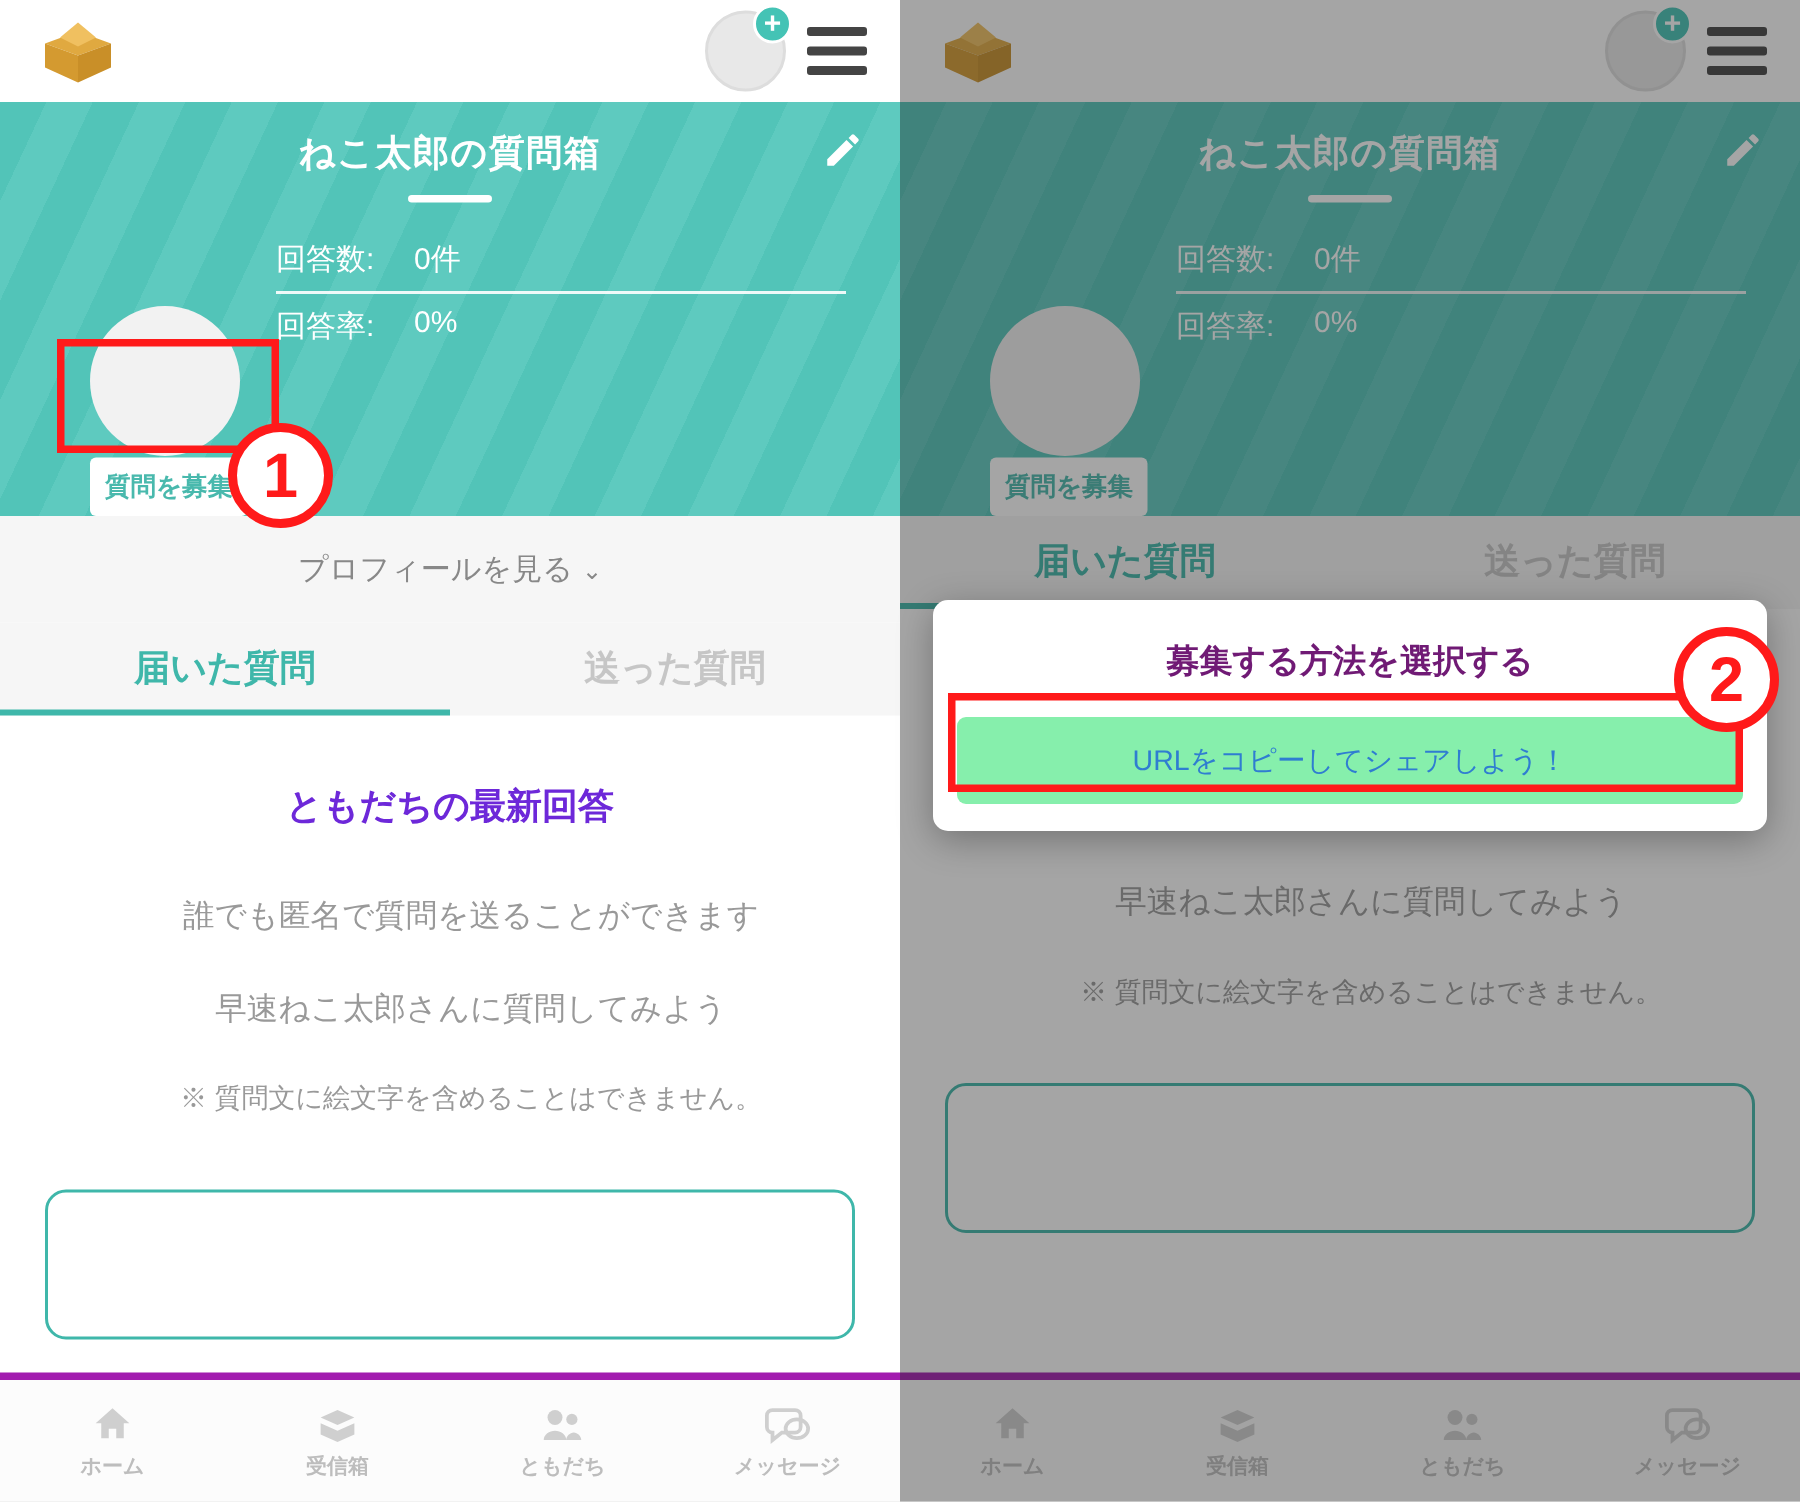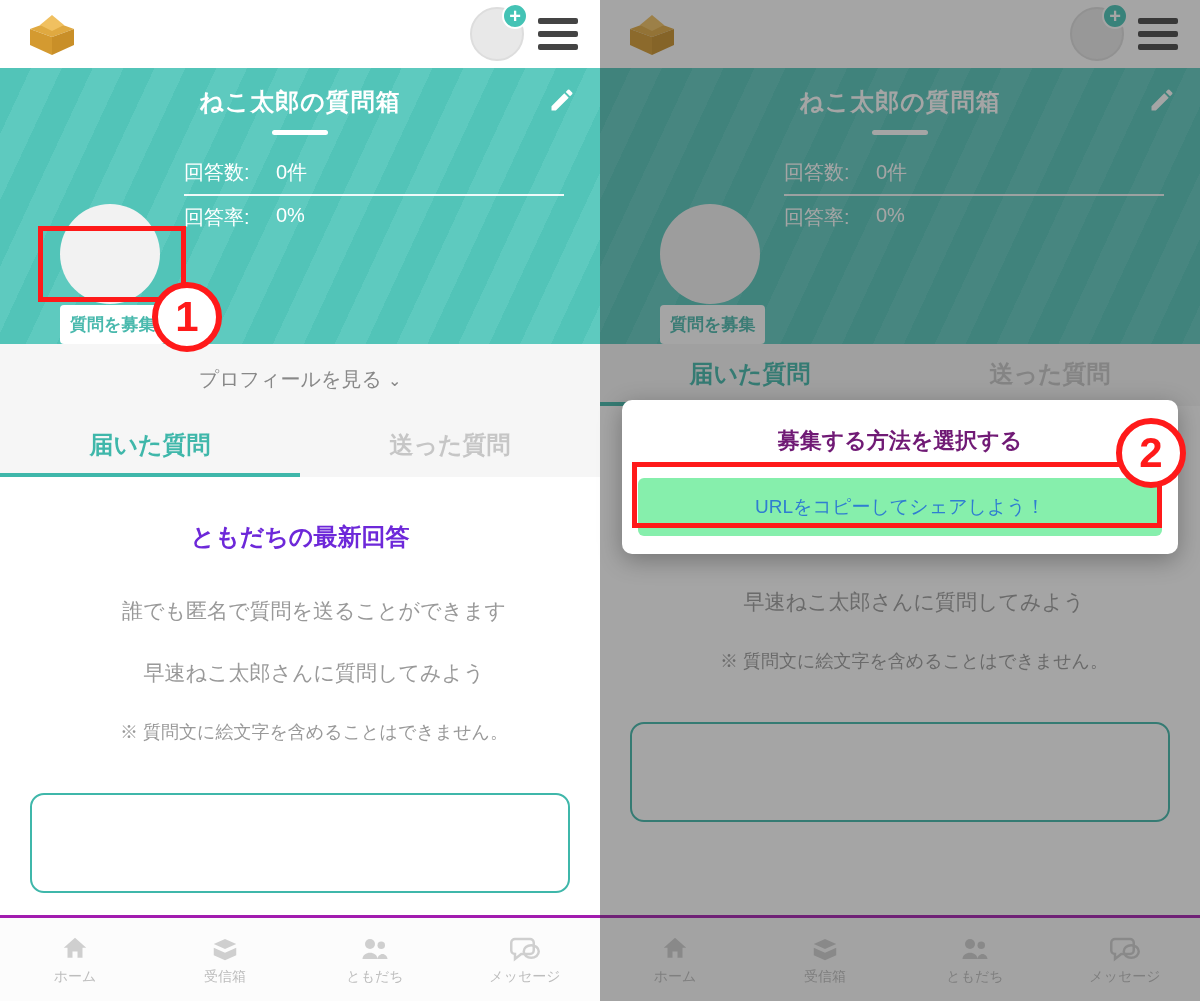--- a/index.html
+++ b/index.html
@@ -76,22 +76,23 @@
   .body-text p { margin-bottom: 22px; }
   .body-text .note { font-size: 18px; }
 
   .textbox {
     margin: 22px 30px 12px; height: 100px; border: 2px solid #3fb7aa; border-radius: 14px;
     background: #fff;
   }
 
   
   .bottom-nav {
-    height: 86px; display: flex; border-top: 3px solid #a21caf; background: #fcfcfc;
+    height: 86px; display: flex; border-top: 5px solid #a21caf; background: #fcfcfc;
     margin-top: auto;
+    font-weight: bold;
   }
   .nav-item { flex: 1; display: flex; flex-direction: column; align-items: center; justify-content: center; gap: 4px; color: #bdbdbd; }
   .nav-item svg { width: 36px; height: 30px; fill: #cfcfcf; }
   .nav-item span { font-size: 14px; }
 
   
   .dim { position: absolute; inset: 0; background: rgba(40,40,40,0.42); }
 
   
   .modal {

